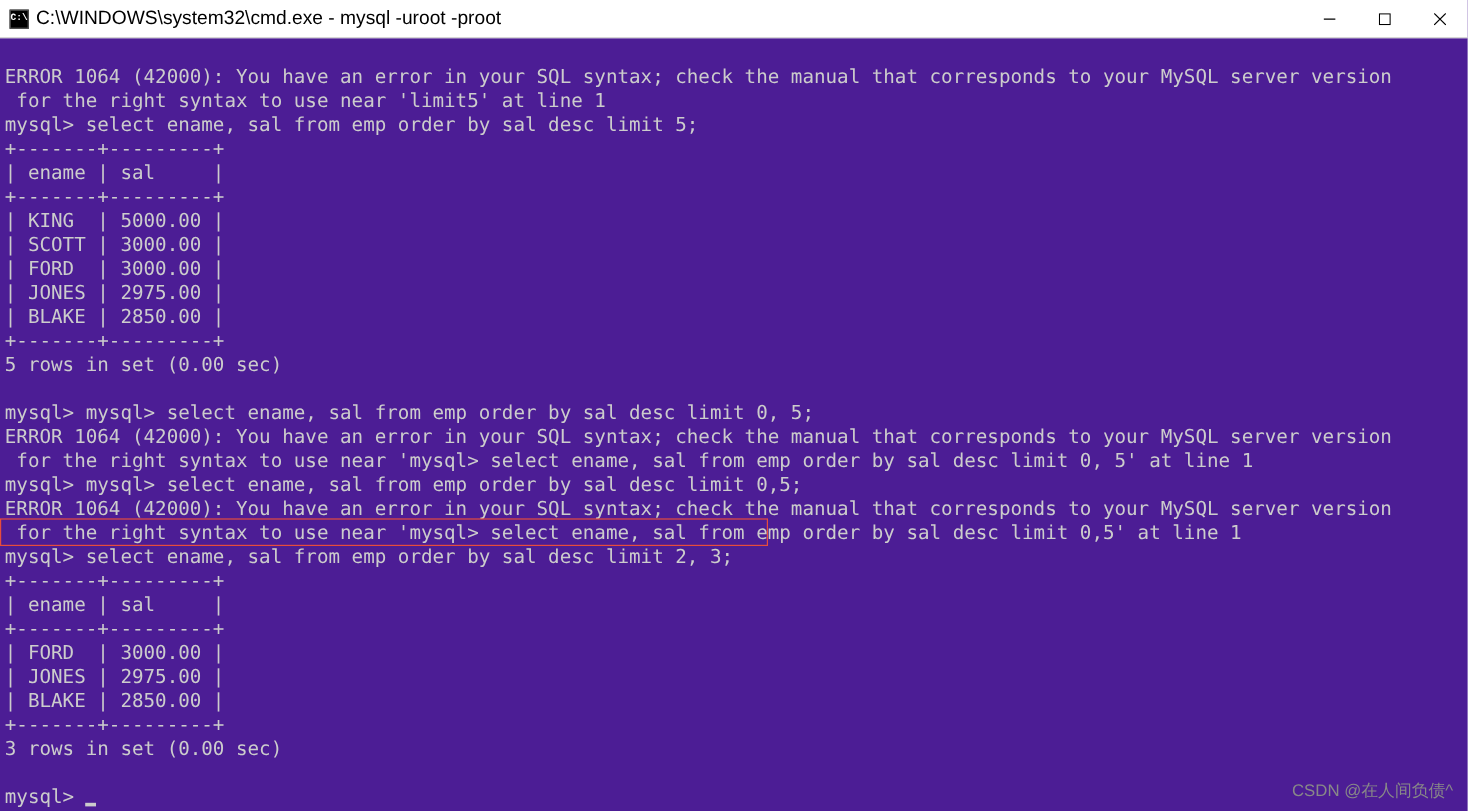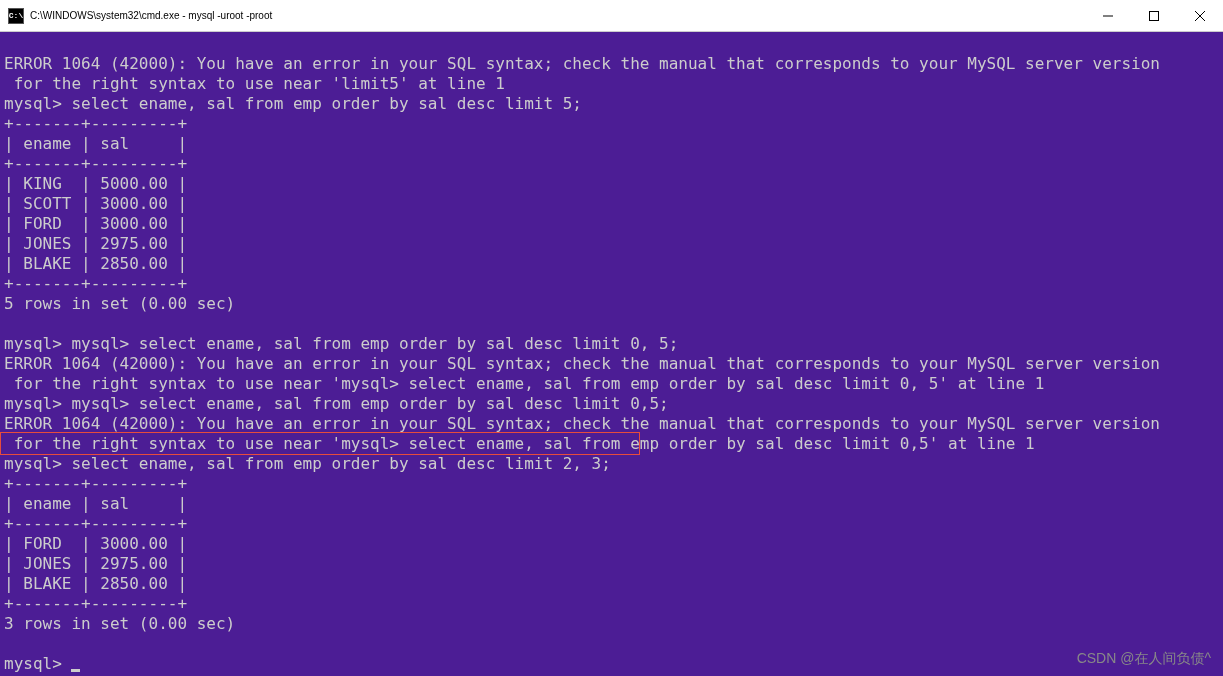--- a/index.html
+++ b/index.html
@@ -35,21 +35,21 @@
       display: flex;
       align-items: center;
       justify-content: center;
       color: #fff;
       font-size: 8px;
       font-weight: bold;
       border: 1px solid #555;
     }
     .title-text {
       font-family: 'Segoe UI', sans-serif;
-      font-size: 10px;
+      font-size: 16px;
       color: #000;
     }
     .titlebar-right {
       display: flex;
     }
     .win-btn {
       width: 46px;
       height: 31px;
       display: flex;
       align-items: center;

